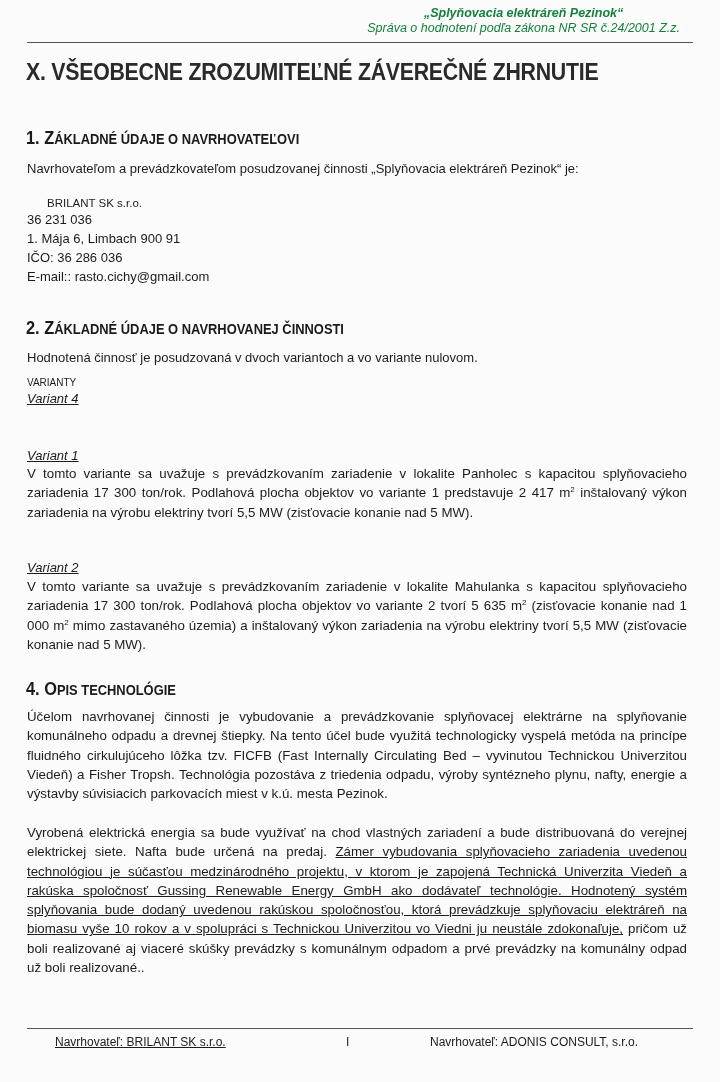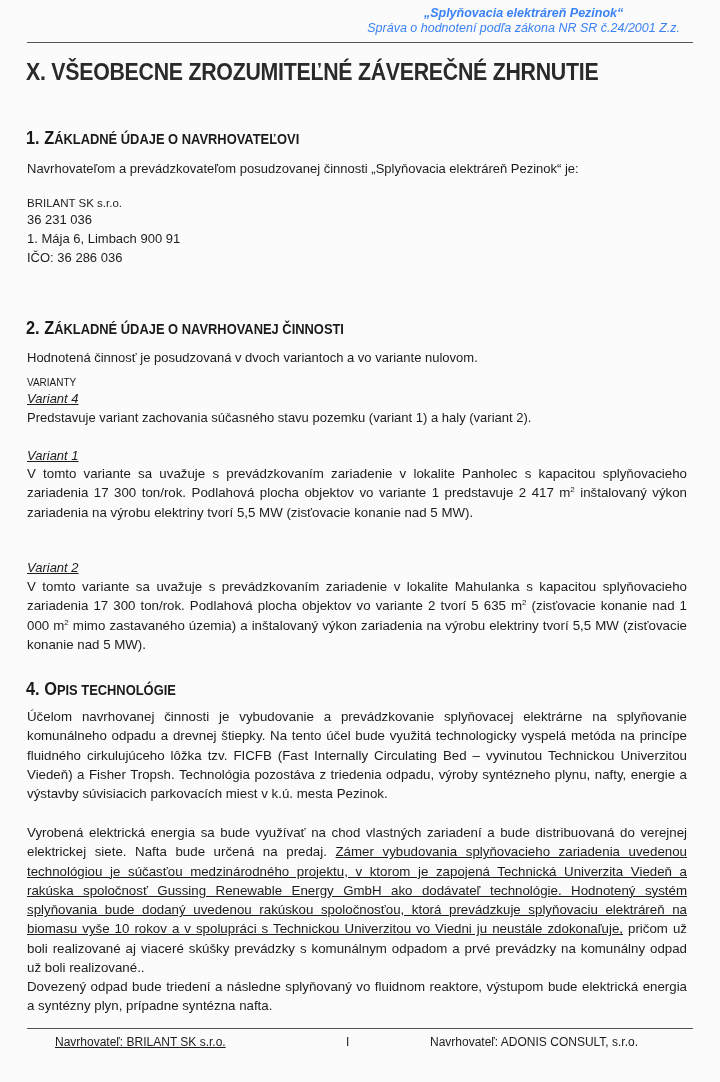--- a/index.html
+++ b/index.html
@@ -1,29 +1,29 @@
 <!DOCTYPE html>
 <html><head>
   <meta charset="utf-8">
   <style>
     html, body { margin: 0; padding: 0; }
     body {
       width: 720px; height: 1082px; background: #fbfbfb; position: relative; overflow: hidden;
       font-family: "Liberation Sans", sans-serif; color: #1c1c1c;
     }
     .page { position: absolute; left: 0; top: 0; width: 720px; height: 1082px; }
-    .hdr { position: absolute; right: 40px; top: 6px; text-align: center; font-style: italic; font-size: 12.5px; line-height: 15px; color: #3b82f6; }
+    .hdr { position: absolute; right: 40px; top: 6px; text-align: center; font-style: italic; font-size: 12.5px; line-height: 15px; color: #15803d; }
     .hdr .t1 { font-weight: bold; }
     .hdr-line { position: absolute; left: 27px; width: 666px; top: 42px; border-top: 1.5px solid #555; }
     .title { position: absolute; left: 26px; top: 58px; font-size: 24.5px; font-weight: bold; letter-spacing: -0.3px; color: #2a2a2a; transform: scaleX(0.87); transform-origin: left; white-space: nowrap; }
     .h2 { position: absolute; left: 26px; font-weight: bold; font-size: 19px; color: #1a1a1a; transform: scaleX(0.86); transform-origin: left; white-space: nowrap; }
     .h2 .sc { font-size: 15px; }
     .txt { position: absolute; left: 27px; font-size: 13px; line-height: 19px; white-space: nowrap; }
     .para { position: absolute; left: 27px; width: 660px; font-size: 13.3px; line-height: 19.3px; text-align: justify; text-align-last: left; }
-    .small { font-size: 11.5px; }
+    .small { font-size: 11.5px; margin-left: 20px; }
     .ital-u { font-style: italic; text-decoration: underline; }
     .bold { font-weight: normal; font-size: 10px; }
     .u { text-decoration: underline; }
     sup { font-size: 8px; line-height: 0; }
     .ftr-line { position: absolute; left: 27px; width: 666px; top: 1028px; border-top: 1.8px solid #555; }
     .ftr { position: absolute; top: 1035px; font-size: 12px; }
   </style>
 </head>
 <body>
 
@@ -38,39 +38,38 @@
   <div class="title">X. VŠEOBECNE ZROZUMITEĽNÉ ZÁVEREČNÉ ZHRNUTIE</div>
 
   <div class="h2" style="top:127px;">
     <span>1. Z</span><span class="sc">ÁKLADNÉ ÚDAJE O NAVRHOVATEĽOVI</span>
   </div>
   <div class="txt" style="top:159px;">Navrhovateľom a prevádzkovateľom posudzovanej činnosti „Splyňovacia elektráreň Pezinok“ je:</div>
   <div class="txt small" style="top:194px;">BRILANT SK s.r.o.</div>
   <div class="txt" style="top:210px;">36 231 036</div>
   <div class="txt" style="top:229px;">1. Mája 6, Limbach 900 91</div>
   <div class="txt" style="top:248px;">IČO: 36 286 036</div>
+  <div class="txt" style="top:267px;">E-mail:: rasto.cichy@gmail.com</div>
 
   <div class="h2" style="top:317px;">
     <span>2. Z</span><span class="sc">ÁKLADNÉ ÚDAJE O NAVRHOVANEJ ČINNOSTI</span>
   </div>
   <div class="txt" style="top:348px;">Hodnotená činnosť je posudzovaná v dvoch variantoch a vo variante nulovom.</div>
   <div class="txt bold" style="top:373px;">VARIANTY</div>
   <div class="txt ital-u" style="top:389px;">Variant 4</div>
-  <div class="txt" style="top:408px;">Predstavuje variant zachovania súčasného stavu pozemku (variant 1) a haly (variant 2).</div>
 
   <div class="txt ital-u" style="top:446px;">Variant 1</div>
   <div class="para" style="top:464px;"><span>V tomto variante sa uvažuje s prevádzkovaním zariadenie v lokalite Panholec s kapacitou splyňovacieho zariadenia 17 300 ton/rok. Podlahová plocha objektov vo variante 1 predstavuje 2 417 m</span><sup>2</sup><span> inštalovaný výkon zariadenia na výrobu elektriny tvorí 5,5 MW (zisťovacie konanie nad 5 MW).</span></div>
 
   <div class="txt ital-u" style="top:558px;">Variant 2</div>
   <div class="para" style="top:577px;"><span>V tomto variante sa uvažuje s prevádzkovaním zariadenie v lokalite Mahulanka s kapacitou splyňovacieho zariadenia 17 300 ton/rok. Podlahová plocha objektov vo variante 2 tvorí 5 635 m</span><sup>2</sup><span> (zisťovacie konanie nad 1 000 m</span><sup>2</sup><span> mimo zastavaného územia) a inštalovaný výkon zariadenia na výrobu elektriny tvorí 5,5 MW (zisťovacie konanie nad 5 MW).</span></div>
 
   <div class="h2" style="top:678px;">
     <span>4. O</span><span class="sc">PIS TECHNOLÓGIE</span>
   </div>
   <div class="para" style="top:707px;">Účelom navrhovanej činnosti je vybudovanie a prevádzkovanie splyňovacej elektrárne na splyňovanie komunálneho odpadu a drevnej štiepky. Na tento účel bude využitá technologicky vyspelá metóda na princípe fluidného cirkulujúceho lôžka tzv. FICFB (Fast Internally Circulating Bed – vyvinutou Technickou Univerzitou Viedeň) a Fisher Tropsh. Technológia pozostáva z triedenia odpadu, výroby syntézneho plynu, nafty, energie a výstavby súvisiacich parkovacích miest v k.ú. mesta Pezinok.</div>
   <div class="para" style="top:823px;"><span>Vyrobená elektrická energia sa bude využívať na chod vlastných zariadení a bude distribuovaná do verejnej elektrickej siete. Nafta bude určená na predaj. </span><span class="u">Zámer vybudovania splyňovacieho zariadenia uvedenou technológiou je súčasťou medzinárodného projektu, v ktorom je zapojená Technická Univerzita Viedeň a rakúska spoločnosť Gussing Renewable Energy GmbH ako dodávateľ technológie. Hodnotený systém splyňovania bude dodaný uvedenou rakúskou spoločnosťou, ktorá prevádzkuje splyňovaciu elektráreň na biomasu vyše 10 rokov a v spolupráci s Technickou Univerzitou vo Viedni ju neustále zdokonaľuje,</span><span> pričom už boli realizované aj viaceré skúšky prevádzky s komunálnym odpadom a prvé prevádzky na komunálny odpad už boli realizované..</span></div>
-  <div class="para" style="top:977px;">Dovezený odpad bude triedení a následne splyňovaný vo fluidnom reaktore, výstupom bude elektrická energia a syntézny plyn, prípadne syntézna nafta.</div>
 
   <div class="ftr-line"></div>
   <div class="ftr" style="left:55px;text-decoration:underline;">Navrhovateľ: BRILANT SK s.r.o.</div>
   <div class="ftr" style="left:346px;">I</div>
   <div class="ftr" style="left:430px;">Navrhovateľ: ADONIS CONSULT, s.r.o.</div>
 </div>
 
 </body></html>

